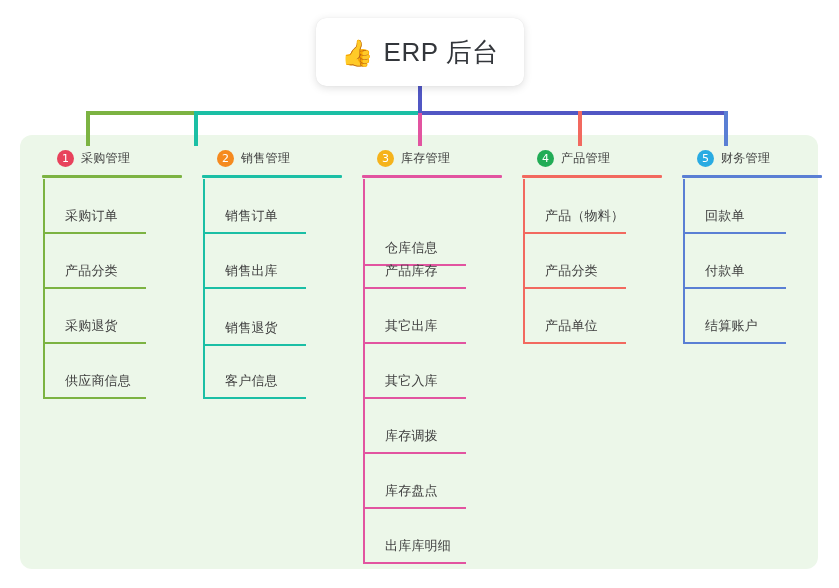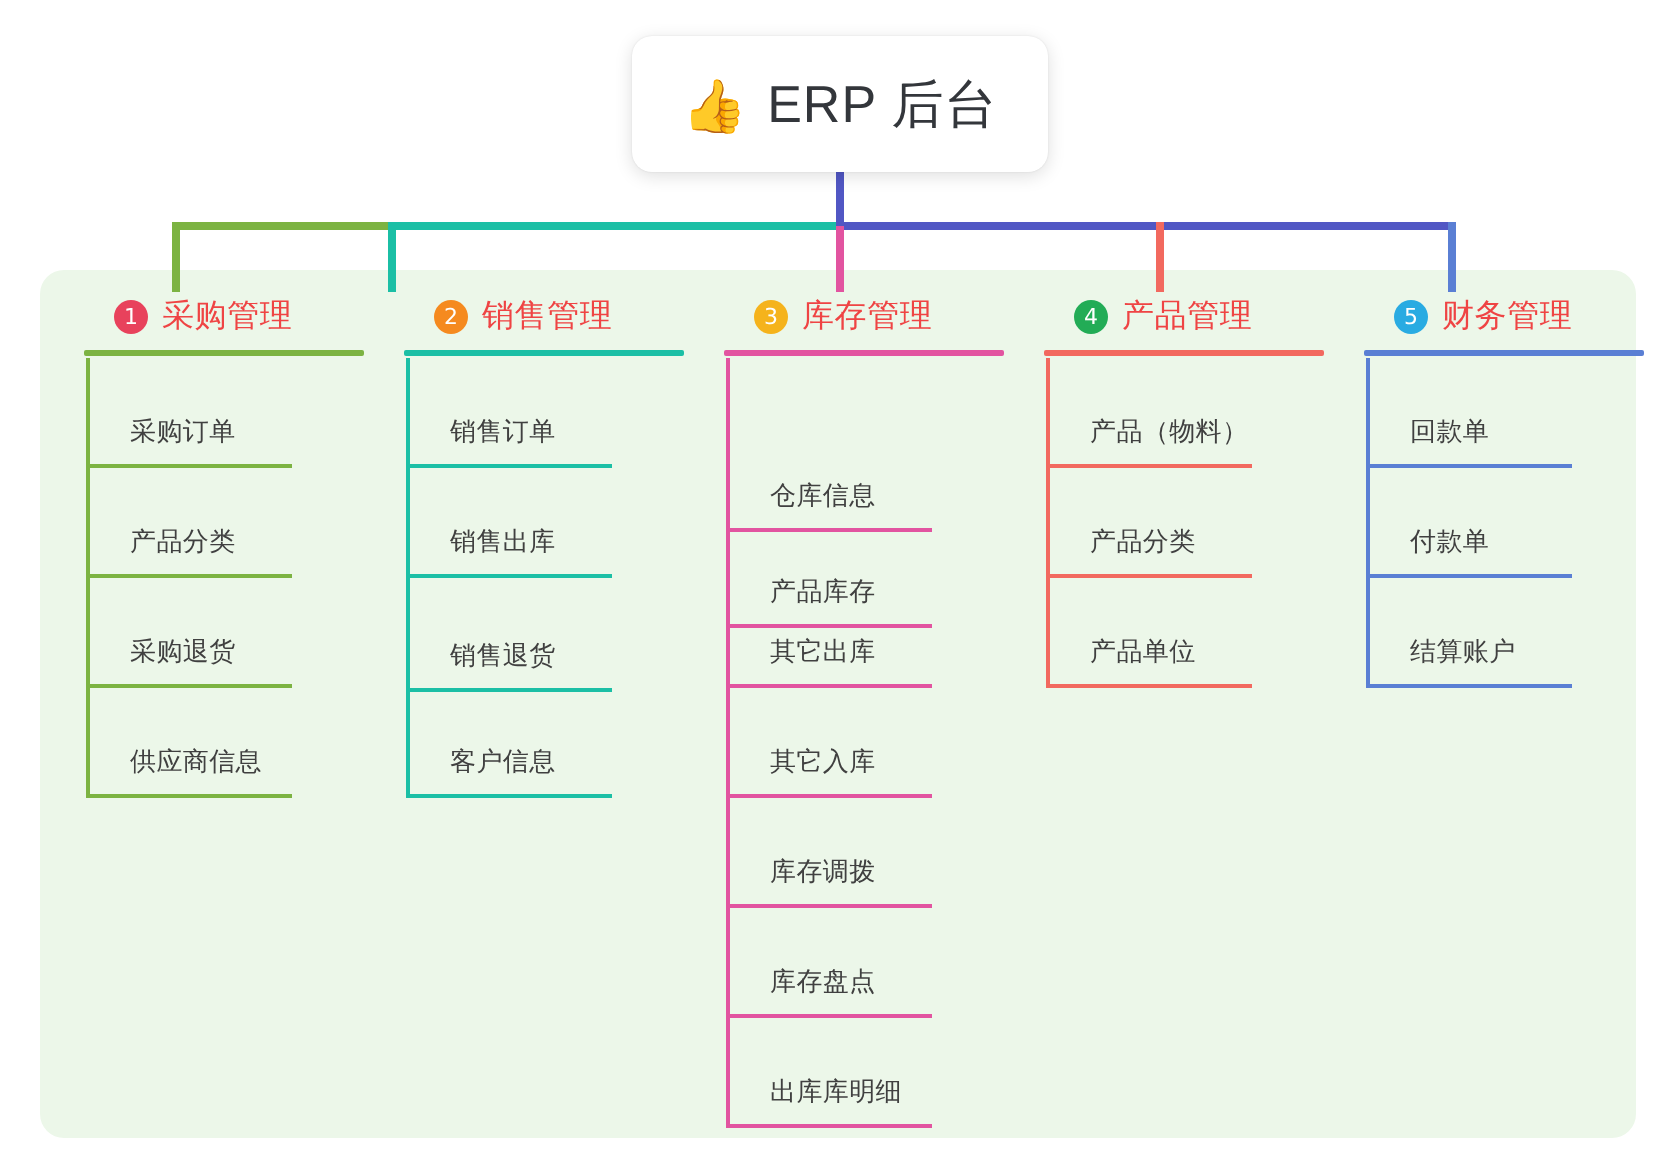--- a/index.html
+++ b/index.html
@@ -91,22 +91,22 @@
     height: 17px;
     border-radius: 50%;
     color: #ffffff;
     font-size: 11px;
     line-height: 17px;
     text-align: center;
     flex: 0 0 auto;
     font-family: "DejaVu Sans", sans-serif;
   }
   .col-title {
-    font-size: 16px;
-    color: #ef4444;
+    font-size: 12px;
+    color: #404040;
     white-space: nowrap;
     letter-spacing: 0.3px;
     font-family: Liberation Mono, monospace;
   }
   .col-rule {
     position: absolute;
     left: 6px;
     top: 30px;
     height: 3px;
     width: 140px;
@@ -233,21 +233,21 @@
           <span class="badge" style="background: rgb(245, 179, 28);">3</span>
           <span class="col-title">库存管理</span>
         </div>
         <div class="col-rule" style="background: rgb(226, 84, 160);"></div>
         <div class="leaves" style="height: 385px;">
           <div class="spine" style="background: rgb(226, 84, 160); height: 385px;"></div>
           <div class="leaf" style="top: 0px; margin-top: 32px;">
             <span class="leaf-label">仓库信息</span>
             <div class="leaf-rule" style="background: rgb(226, 84, 160);"></div>
           </div>
-          <div class="leaf" style="top: 55px; margin-top: 25px;">
+          <div class="leaf" style="top: 55px;">
             <span class="leaf-label">产品库存</span>
             <div class="leaf-rule" style="background: rgb(226, 84, 160);"></div>
           </div>
           <div class="leaf" style="top: 110px;">
             <span class="leaf-label">其它出库</span>
             <div class="leaf-rule" style="background: rgb(226, 84, 160);"></div>
           </div>
           <div class="leaf" style="top: 165px;">
             <span class="leaf-label">其它入库</span>
             <div class="leaf-rule" style="background: rgb(226, 84, 160);"></div>

